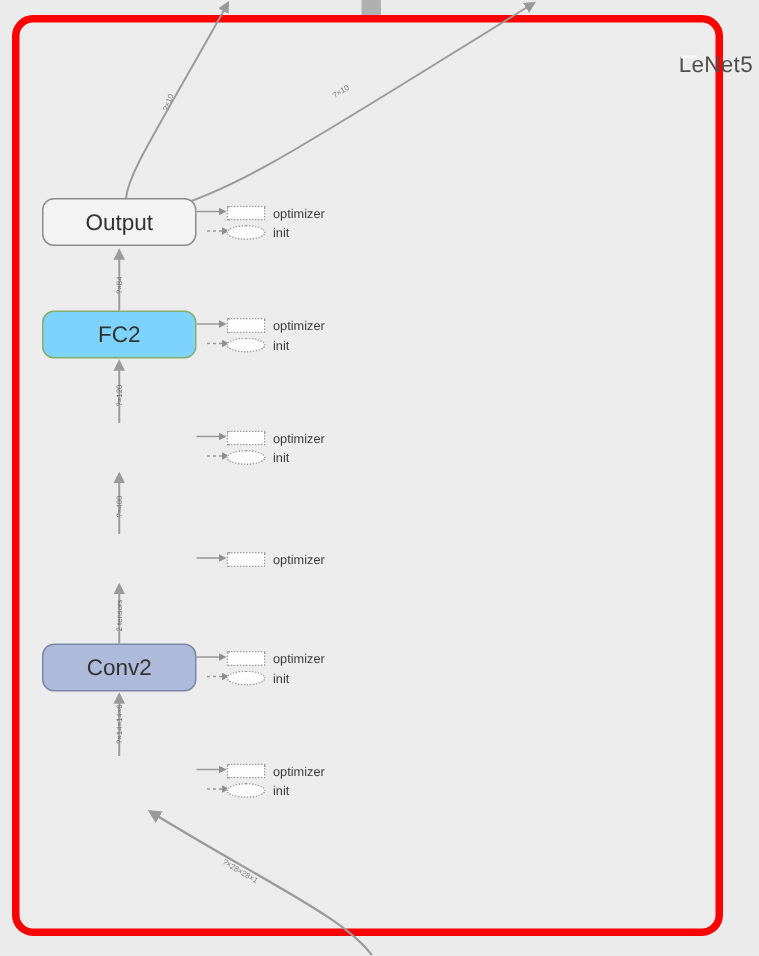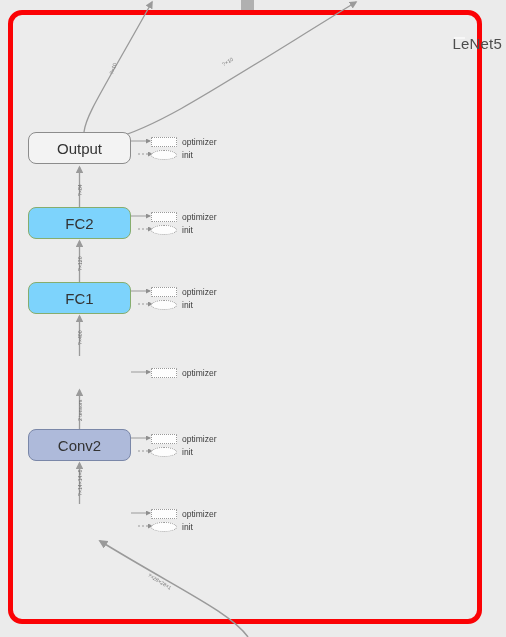--- a/index.html
+++ b/index.html
@@ -194,23 +194,20 @@
       <line x1="138" y1="526" x2="152" y2="526"></line>
     </g>
   </svg>
 
   <div class="node plain" style="left:28px; top:132px;">
     <span>Output</span>
   </div>
   <div class="node fc" style="left:28px; top:207px;">
     <span>FC2</span>
   </div>
-  <div class="node fc" style="left:28px; top:282px;">
-    <span>FC1</span>
-  </div>
   <div class="node conv" style="left:28px; top:429px;">
     <span>Conv2</span>
   </div>
 
   <div class="aux-group" style="left:151px; top:135px;">
     <div class="aux-row">
       <span class="aux-shape rect"></span>
       <span class="aux-label">optimizer</span>
     </div>
     <div class="aux-row">

